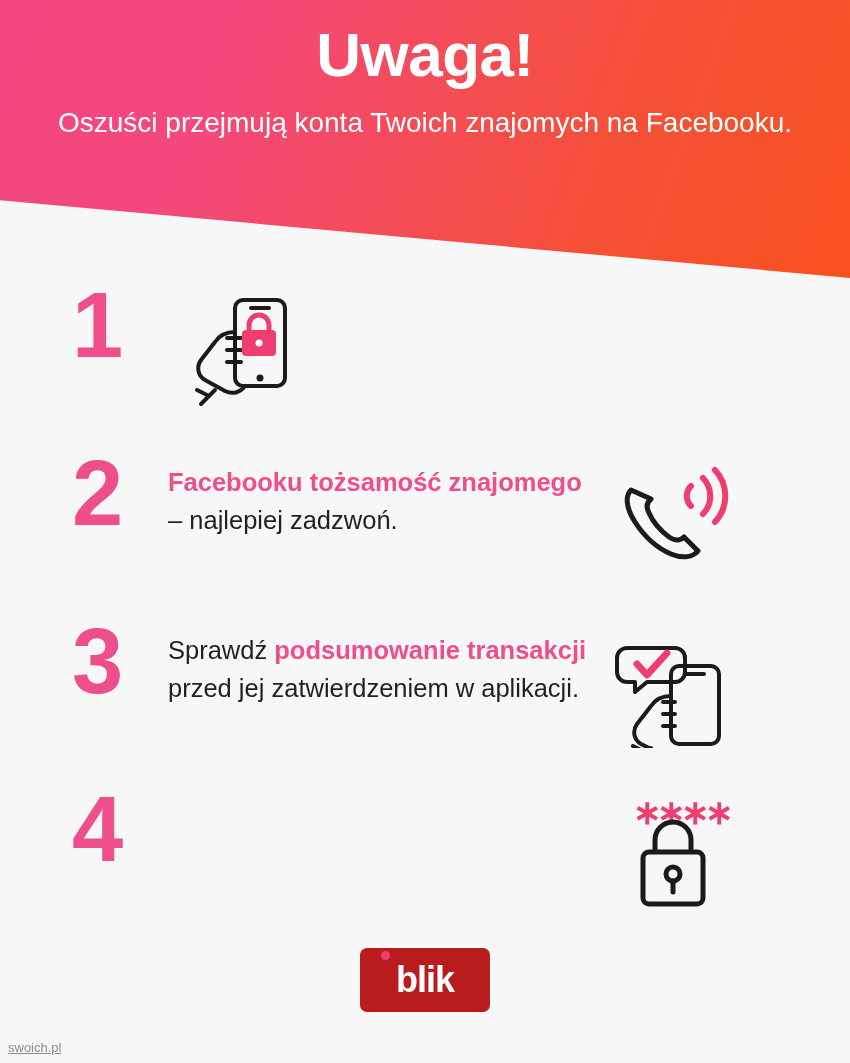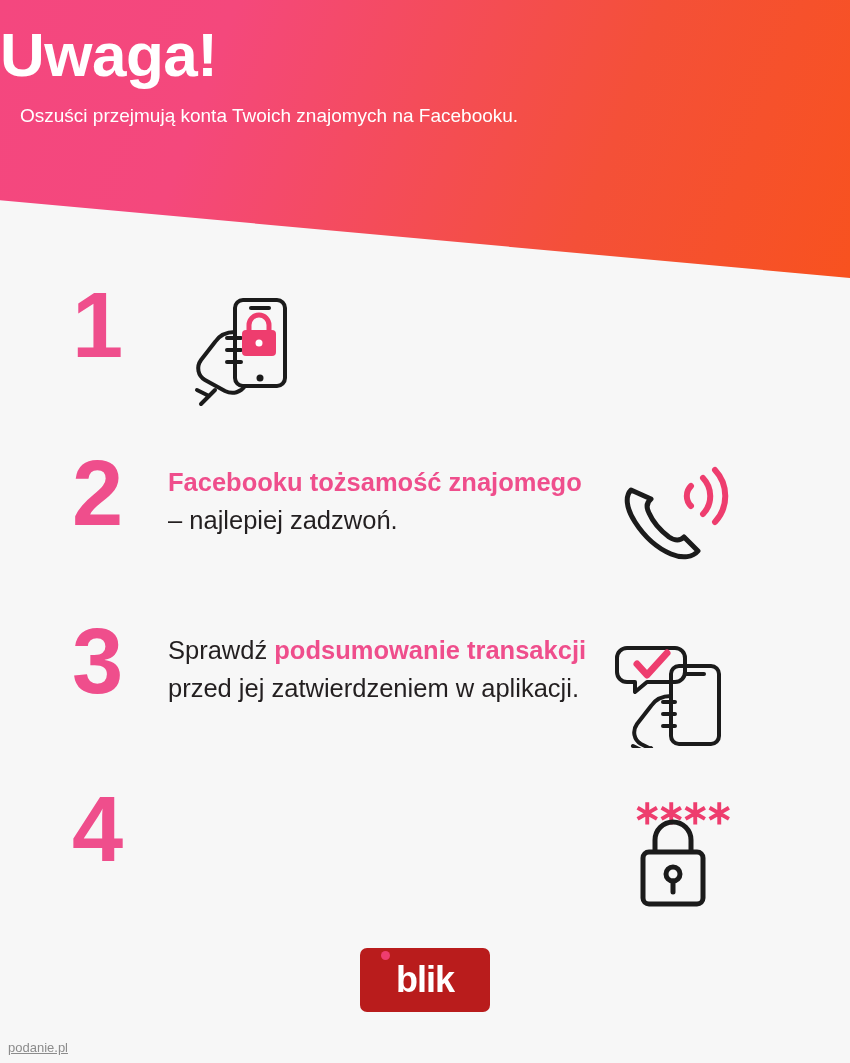--- a/index.html
+++ b/index.html
@@ -18,32 +18,33 @@
   }
 
   
   .header {
     position: relative;
     width: 850px;
     height: 278px;
     background: linear-gradient(110deg, #f4477f 0%, #f4487c 25%, #f45038 70%, #f8521f 100%);
     -webkit-clip-path: polygon(0 0, 100% 0, 100% 100%, 0 72%);
     clip-path: polygon(0 0, 100% 0, 100% 100%, 0 72%);
+    text-align: center;
     color: #ffffff;
   }
   .header-title {
     padding-top: 22px;
     font-size: 62px;
     font-weight: bold;
     letter-spacing: -0.5px;
     line-height: 1.05;
   }
   .header-sub {
     margin-top: 14px;
-    font-size: 19px;
+    font-size: 28px;
     line-height: 1.6;
     padding: 0 20px;
   }
 
   
   .steps {
     position: absolute;
     top: 282px;
     left: 0;
     width: 850px;
@@ -225,15 +226,15 @@
 
   </div>
 
   <div class="logo-wrap">
     <div class="blik-logo">
       <span class="word">blik</span>
       <span class="dot"></span>
     </div>
   </div>
 
-  <div class="footer">podanie.pl</div>
+  <div class="footer">swoich.pl</div>
 
 </div>
 
 </body></html>

